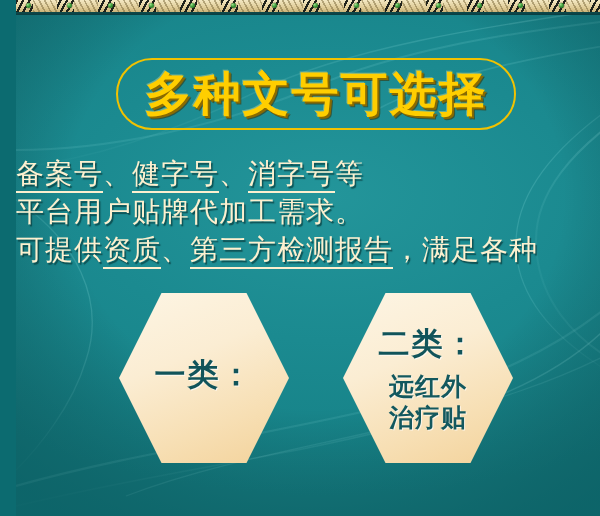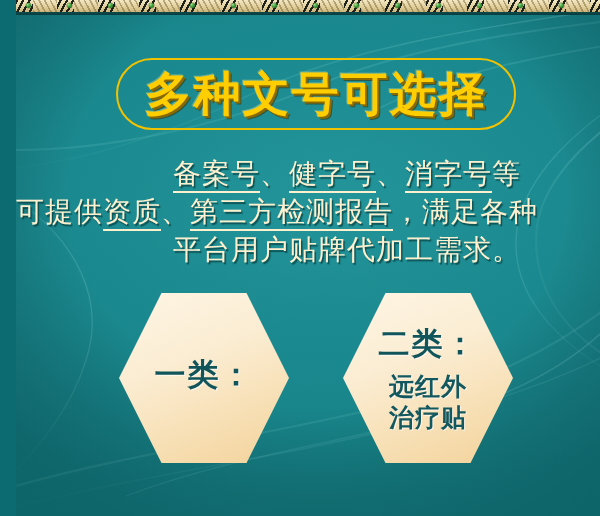--- a/index.html
+++ b/index.html
@@ -125,21 +125,21 @@
     z-index: 5;
     white-space: nowrap;
   }
 
   
   .body-text {
     position: absolute;
     left: 0;
     top: 155px;
     width: 505px;
-    text-align: right;
+    text-align: left;
     z-index: 4;
   }
   .body-line {
     font-size: 28px;
     line-height: 38px;
     color: #fdf0cf;
     font-family: "DejaVu Serif", "Liberation Serif", serif;
     letter-spacing: 1px;
     white-space: nowrap;
     text-shadow: 1.5px 1.5px 1px rgba(8,60,62,0.75);
@@ -248,22 +248,22 @@
         <div class="gem" style="left: 584px;"></div>
       </div>
     <div class="border-underline"></div>
   </div>
 
   <div class="title-box"></div>
   <div class="title-text">多种文号可选择</div>
 
   <div class="body-text">
     <div class="body-line" id="line-1"><span class="u">备案号</span><span>、</span><span class="u">健字号</span><span>、</span><span class="u">消字号</span><span>等</span></div>
+    <div class="body-line" id="line-3"><span>平台用户贴牌代加工需求。</span></div>
     <div class="body-line" id="line-2"><span>可提供</span><span class="u">资质</span><span>、</span><span class="u">第三方检测报告</span><span>，满足各种</span></div>
-    <div class="body-line" id="line-3"><span>平台用户贴牌代加工需求。</span></div>
   </div>
 
   <div class="hex hex-1">
     <div class="hex-inner">
       <div class="hex-heading">一类：</div>
     </div>
   </div>
 
   <div class="hex hex-2">
     <div class="hex-inner">

